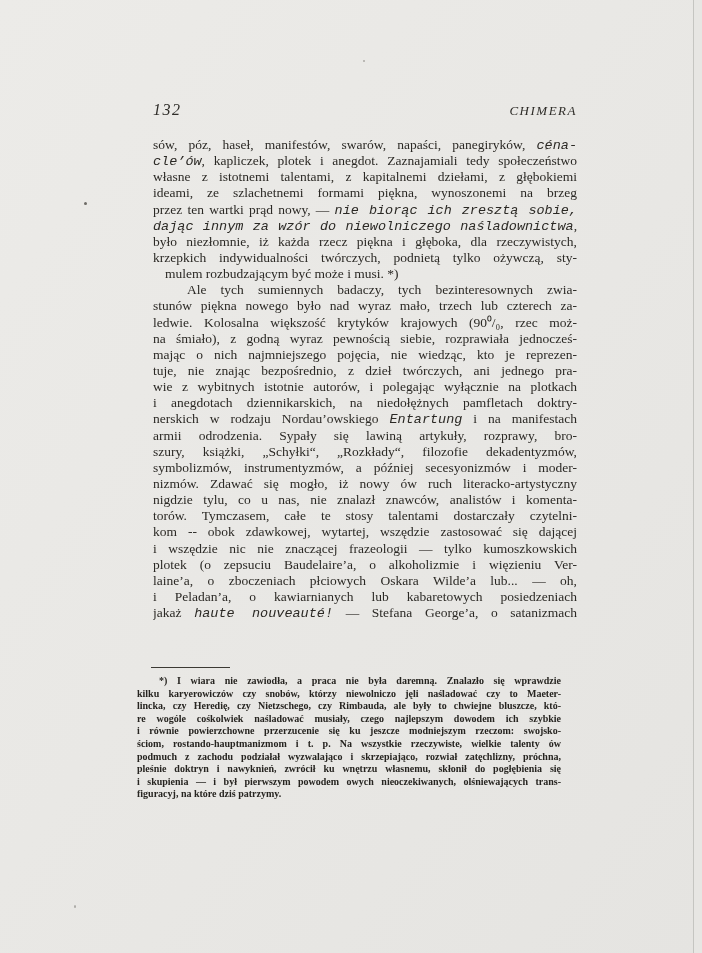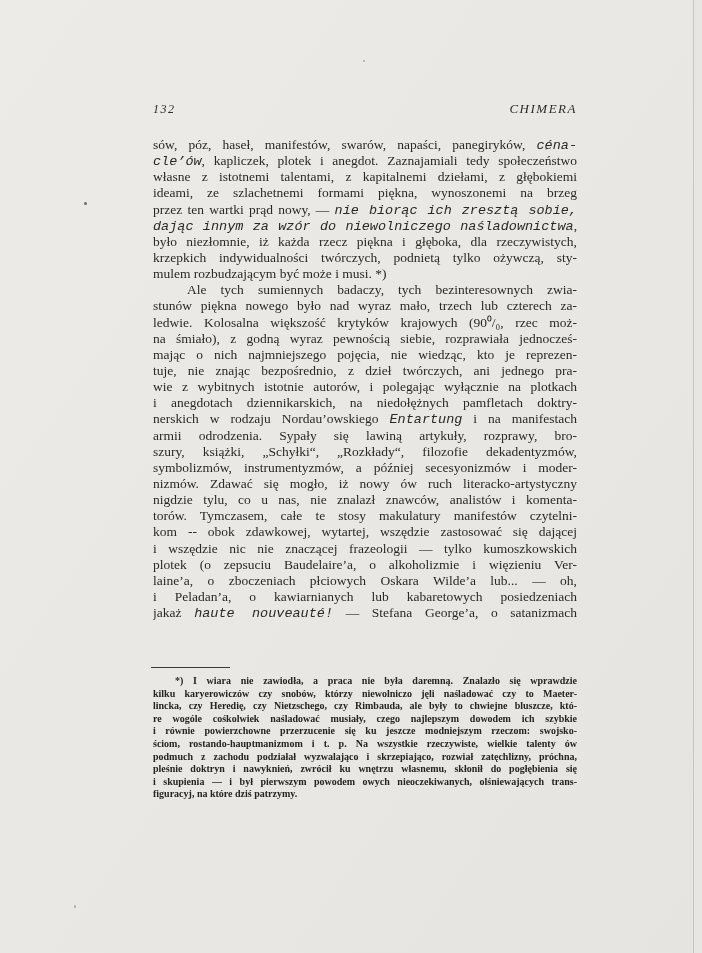--- a/index.html
+++ b/index.html
@@ -25,47 +25,47 @@
   .speck.s2 { left:363px; top:60px;  width:2px; height:2px; opacity:.5; }
   .speck.s3 { left:545px; top:148px; width:2px; height:2px; opacity:.4; }
   .speck.s4 { left:74px;  top:905px; width:2px; height:3px; opacity:.5; }
 
   .running-head {
     position:absolute; left:153px; top:101px; width:424px;
     display:flex; justify-content:space-between; align-items:baseline;
     color:#2e2c28;
   }
   .pagenum {
-    font-style:italic; font-size:12px; letter-spacing:1.5px;
+    font-style:italic; font-size:16px; letter-spacing:1.5px;
   }
   .journal {
     font-style:italic; font-size:13px; letter-spacing:1.5px;
   }
 
   .body-text {
     position:absolute; left:153px; top:137px; width:424px;
     font-size:13.5px; line-height:16.15px;
     color:#2b2925;
   }
   .ln {
     text-align:justify;
     text-align-last:justify;
     overflow:hidden; white-space:normal;
     height:16.15px;
   }
-  .ln.ln-last { text-align-last:left; }
+  .ln.ln-last { text-align-last:left;margin-left:12px; }
   .ln.ln-indent { text-indent:34px; }
   .ln i { font-style:italic;font-family:Liberation Mono, monospace; }
 
   .fn-rule {
     position:absolute; left:151px; top:667px;
     width:79px; height:1px; background:#3c3a34;
   }
   .footnote {
-    position:absolute; left:153px; top:675px; width:424px;
+    position:absolute; left:137px; top:675px; width:424px;
     font-size:10px; line-height:12.6px; font-weight:bold;
     letter-spacing:0px; color:#262420;
   }
   .fn-ln {
     text-align:justify; text-align-last:justify;
     overflow:hidden; height:12.6px;
   }
   .fn-ln.fn-first { text-indent:22px; }
   .fn-ln.fn-last  { text-align-last:left; }
 </style>
@@ -104,21 +104,21 @@
         <div class="ln">mając o nich najmniejszego pojęcia, nie wiedząc, kto je reprezen-</div>
         <div class="ln">tuje, nie znając bezpośrednio, z dzieł twórczych, ani jednego pra-</div>
         <div class="ln">wie z wybitnych istotnie autorów, i polegając wyłącznie na plotkach</div>
         <div class="ln">i anegdotach dziennikarskich, na niedołężnych pamfletach doktry-</div>
         <div class="ln">nerskich w rodzaju Nordau’owskiego <i>Entartung</i> i na manifestach</div>
         <div class="ln">armii odrodzenia. Sypały się lawiną artykuły, rozprawy, bro-</div>
         <div class="ln">szury, książki, „Schyłki“, „Rozkłady“, filozofie dekadentyzmów,</div>
         <div class="ln">symbolizmów, instrumentyzmów, a później secesyonizmów i moder-</div>
         <div class="ln">nizmów. Zdawać się mogło, iż nowy ów ruch literacko-artystyczny</div>
         <div class="ln">nigdzie tylu, co u nas, nie znalazł znawców, analistów i komenta-</div>
-        <div class="ln">torów. Tymczasem, całe te stosy makulatury manifestów czytelni-</div>
+        <div class="ln">torów. Tymczasem, całe te stosy talentami dostarczały czytelni-</div>
         <div class="ln">kom -- obok zdawkowej, wytartej, wszędzie zastosować się dającej</div>
         <div class="ln">i wszędzie nic nie znaczącej frazeologii — tylko kumoszkowskich</div>
         <div class="ln">plotek (o zepsuciu Baudelaire’a, o alkoholizmie i więzieniu Ver-</div>
         <div class="ln">laine’a, o zboczeniach płciowych Oskara Wilde’a lub... — oh,</div>
         <div class="ln">i Peladan’a, o kawiarnianych lub kabaretowych posiedzeniach</div>
         <div class="ln">jakaż <i>haute nouveauté!</i> — Stefana George’a, o satanizmach Huysmans’a</div>
       </div>
     </div>
 
   <div class="fn-rule"></div>

